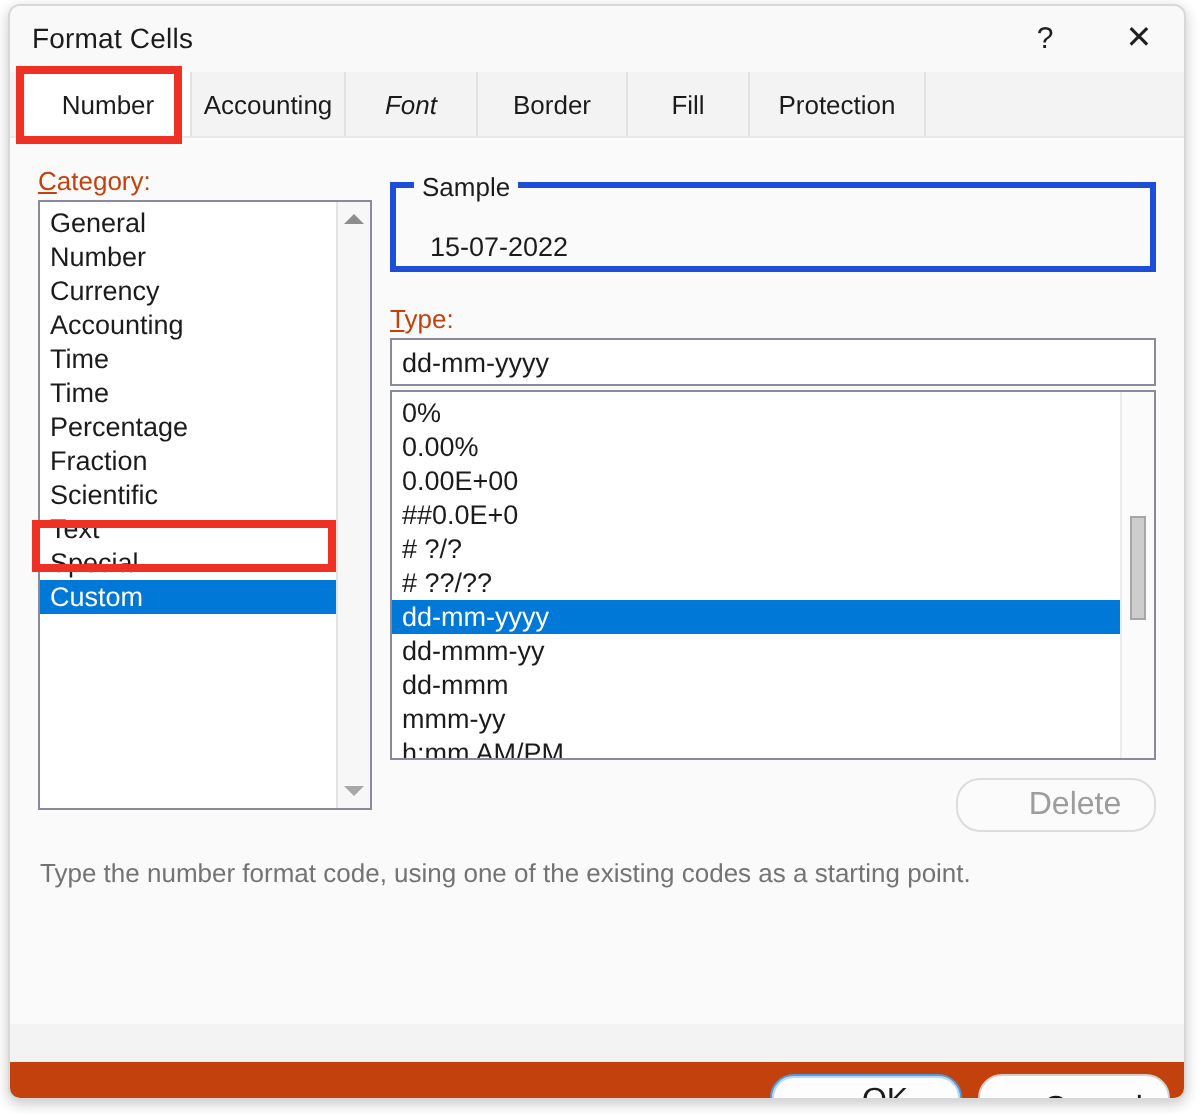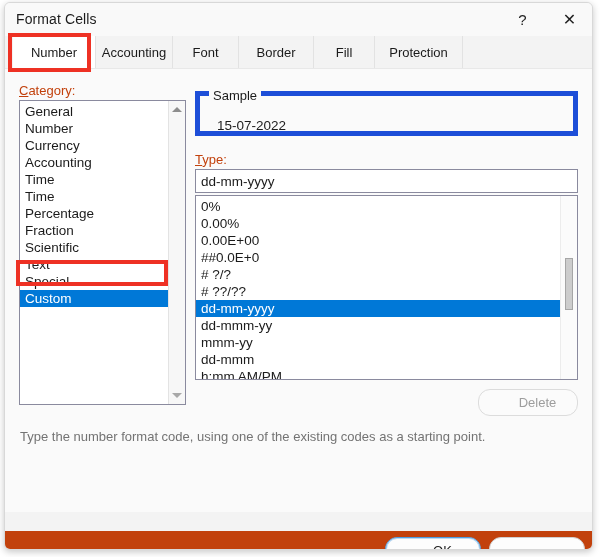--- a/index.html
+++ b/index.html
@@ -180,21 +180,21 @@
     left: 4px;
     width: 8px;
     background: #cdcdcd;
     border: 1px solid #a6a6a6;
     box-sizing: border-box;
   }
 
   
   .groupbox {
     position: absolute;
-    border: 5px solid #1d4ed8;
+    border: 3px solid #1d4ed8;
     background: transparent;
     box-sizing: border-box;
   }
   .groupbox .legend {
     position: absolute;
     top: -8px;
     left: 9px;
     padding: 0 4px;
     background: #fafafa;
     font-size: 13px;
@@ -221,21 +221,21 @@
     outline: none;
     font-family: "Liberation Sans", sans-serif;
   }
 
   
   .btn {
     position: absolute;
     background: #fdfdfd;
     border: 1px solid #d0d0d0;
     border-radius: 12px;
-    font-size: 13px;
+    font-size: 16px;
     color: #1b1b1b;
     display: flex;
     align-items: center;
     justify-content: center;
     cursor: default;
     box-sizing: border-box;
     padding-left: 19px;
   }
   .btn.disabled { color: #9d9d9d; background: #fbfbfb; border-color: #dcdcdc; }
   .btn.default {
@@ -275,21 +275,21 @@
 
   <div class="titlebar">
     <div class="title-text">Format Cells</div>
     <div class="win-btn" id="help-btn">?</div>
     <div class="win-btn" id="close-btn">✕</div>
   </div>
 
   <div class="tabstrip">
     <div class="tab active" style="left:8px;  width:83px;">Number</div>
     <div class="tab" style="left:91px; width:77px;">Accounting</div>
-    <div class="tab" style="left:168px;width:66px;">Font</div>
+    <div class="tab" style="left:168px;width:66px;font-style:italic;">Font</div>
     <div class="tab" style="left:234px;width:75px;">Border</div>
     <div class="tab" style="left:309px;width:61px;">Fill</div>
     <div class="tab" style="left:370px;width:88px;">Protection</div>
   </div>
 
   <div class="content-panel">
 
     <div class="field-label" style="left:14px; top:14px;"><span class="ul">C</span><span>ategory:</span></div>
 
     <div class="listbox" style="left:14px; top:31px; width:167px; height:305px;">
@@ -329,22 +329,22 @@
     <div class="listbox" style="left:190px; top:126px; width:383px; height:185px;">
       <div class="list-items">
         <div class="list-item">0%</div>
         <div class="list-item">0.00%</div>
         <div class="list-item">0.00E+00</div>
         <div class="list-item">##0.0E+0</div>
         <div class="list-item"># ?/?</div>
         <div class="list-item"># ??/??</div>
         <div class="list-item selected">dd-mm-yyyy</div>
         <div class="list-item">dd-mmm-yy</div>
+        <div class="list-item">dd-mmm</div>
         <div class="list-item">mmm-yy</div>
-        <div class="list-item">dd-mmm</div>
         <div class="list-item">h:mm AM/PM</div>
 
       </div>
       <div class="sb-thin">
         <div class="thumb" style="top:62px; height:52px;"></div>
       </div>
     </div>
 
     <div class="btn disabled" style="left:473px; top:320px; width:100px; height:27px;">Delete</div>
 

